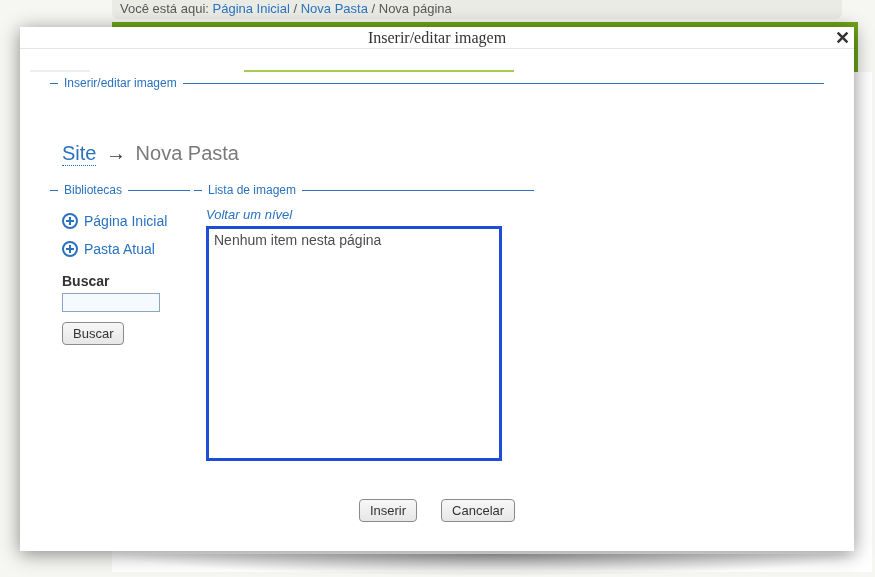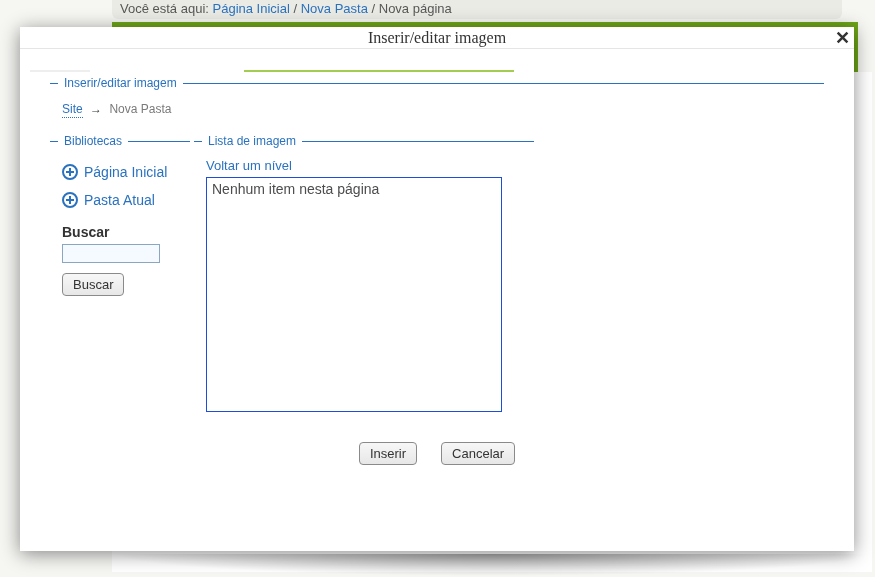--- a/index.html
+++ b/index.html
@@ -89,21 +89,22 @@
     padding: 10px 12px 2px 12px;
   }
   fieldset > legend {
     color: #2a72bf;
     font-size: 12px;
     padding: 0 6px;
     margin-left: -4px;
   }
   .breadcrumb {
     padding: 2px 0 4px 0;
-    font-size: 12px;
+    font-size: 20px;
+    margin-top: 40px;
   }
   .breadcrumb .site {
     color: #2a72bf;
     border-bottom: 1px dotted #2a72bf;
     padding-bottom: 1px;
   }
   .breadcrumb .arrow {
     color: #333; margin: 0 4px;
   }
   .breadcrumb .cur { color: #7a7a7a; }
@@ -161,29 +162,30 @@
     cursor: pointer;
     font-family: inherit;
   }
   .btn-search { margin-top: 10px; }
   .up-link {
     color: #2a72bf;
     font-size: 13px;
     cursor: pointer;
     display: inline-block;
     margin-bottom: 4px;
+    font-style: italic;
   }
   .img-list {
-    border: 1px solid #1d4ed8;
+    border: 3px solid #1d4ed8;
     width: 296px;
     height: 235px;
     overflow-y: scroll;
     padding: 3px 5px;
     font-size: 14px;
-    margin-bottom: 6px;
+    margin-bottom: 14px;
   }
   .actions {
     padding-top: 10px;
     display: flex;
     gap: 24px;
     justify-content: center;
   }
   
   .scrollarea::-webkit-scrollbar, .img-list::-webkit-scrollbar { width: 15px; }
   .scrollarea::-webkit-scrollbar-track, .img-list::-webkit-scrollbar-track { background: #f1f1f1; border-left: 1px solid #e2e2e2; }

